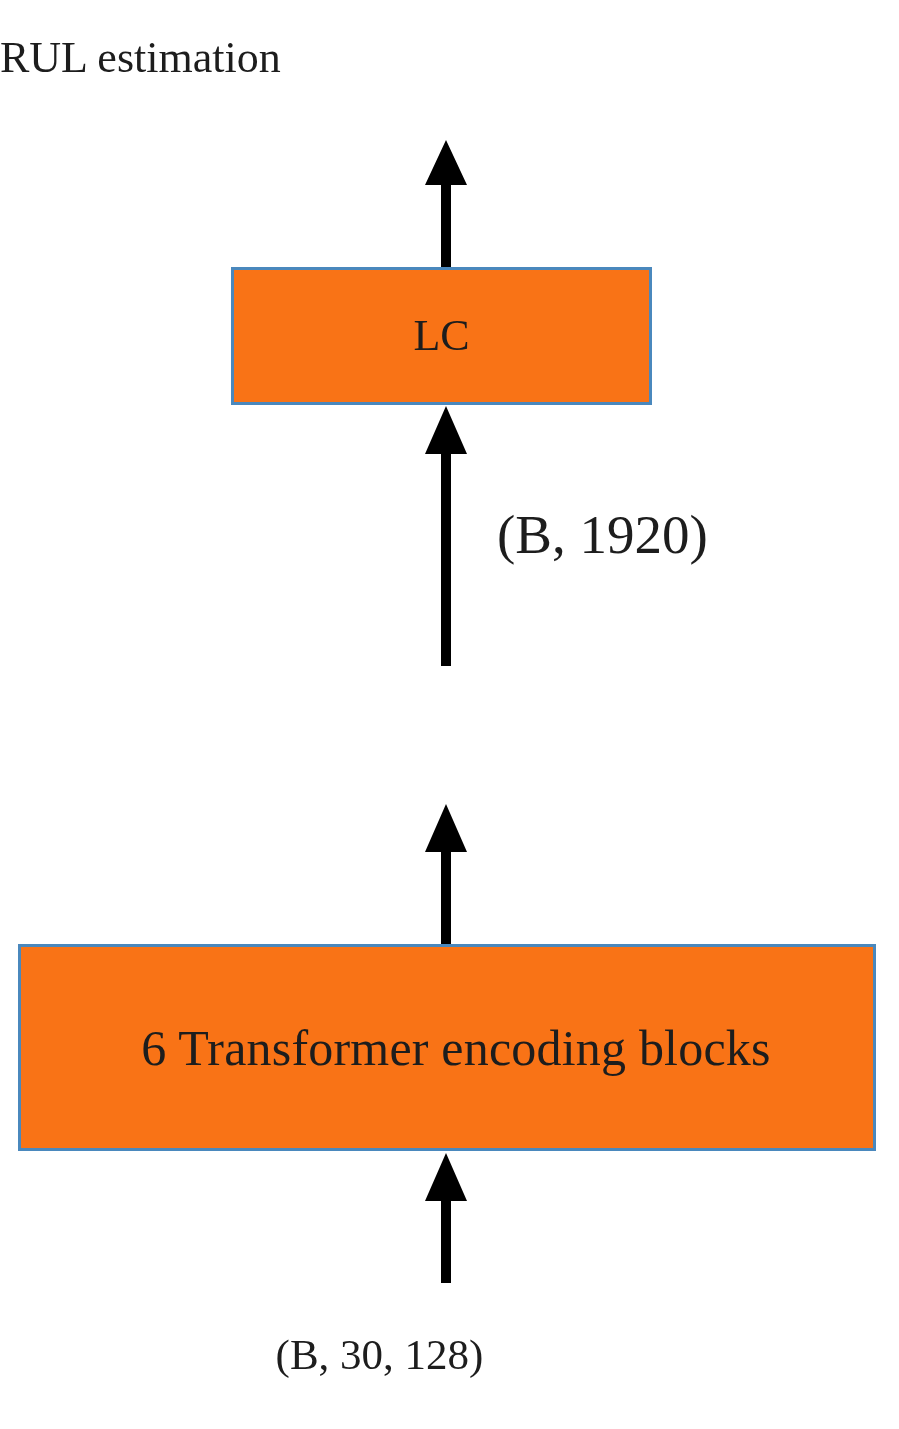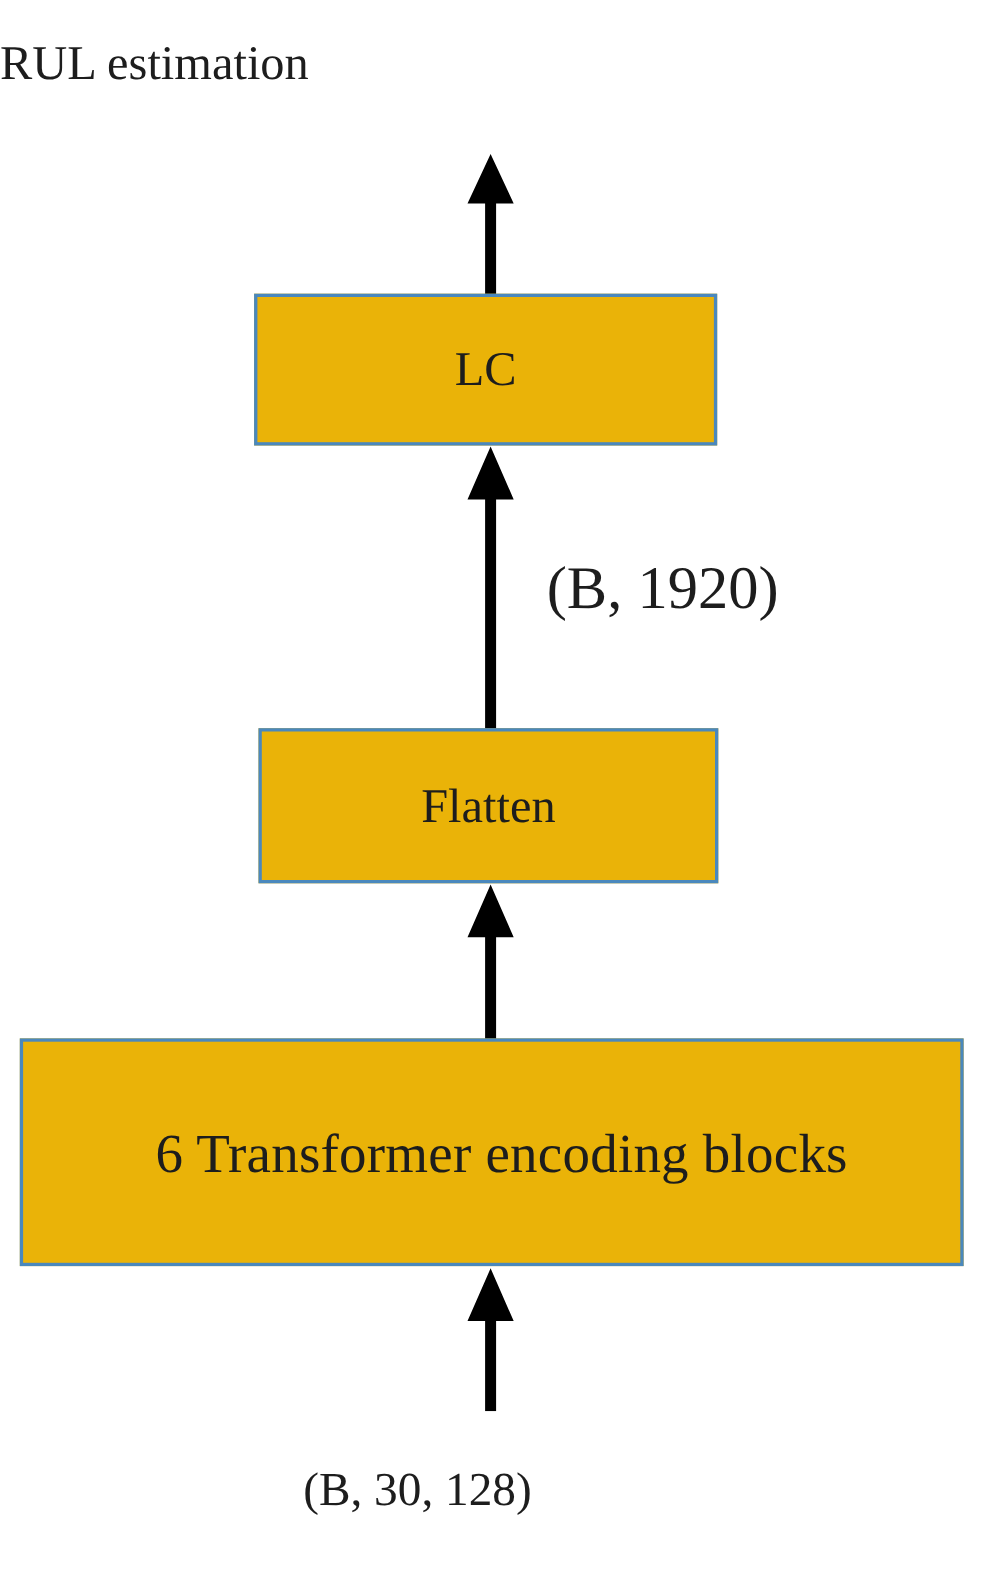--- a/index.html
+++ b/index.html
@@ -45,21 +45,21 @@
     left: 0;
     top: 1333px;
     width: 759px;
     text-align: center;
     font-size: 43px;
   }
 
   
   .block {
     position: absolute;
-    background: #eab308;
+    background: #f97316;
     border: 3px solid #4a88bd;
     box-sizing: border-box;
     display: flex;
     align-items: center;
     justify-content: center;
     z-index: 3;
   }
   .block-text {
     font-size: 44px;
     color: #1d1d1d;
@@ -115,23 +115,20 @@
   </div>
 
   <div class="arrow" id="arrow-flatten-to-lc" style="left:409px; top:404px; width:74px; height:262px;">
     <svg width="74" height="262" viewBox="0 0 74 262">
       <path d="M37 2 L58 50 L42 50 L42 262 L32 262 L32 50 L16 50 Z" fill="#000000"></path>
     </svg>
   </div>
 
   <div class="label" id="edge-label-flatten-lc">(B, 1920)</div>
 
-  <div class="block" id="block-flatten">
-    <span class="block-text">Flatten</span>
-  </div>
 
   <div class="arrow" id="arrow-transformer-to-flatten" style="left:409px; top:802px; width:74px; height:148px;">
     <svg width="74" height="148" viewBox="0 0 74 148">
       <path d="M37 2 L58 50 L42 50 L42 148 L32 148 L32 50 L16 50 Z" fill="#000000"></path>
     </svg>
   </div>
 
   <div class="block" id="block-transformer">
     <span class="block-text">6 Transformer encoding blocks</span>
   </div>

